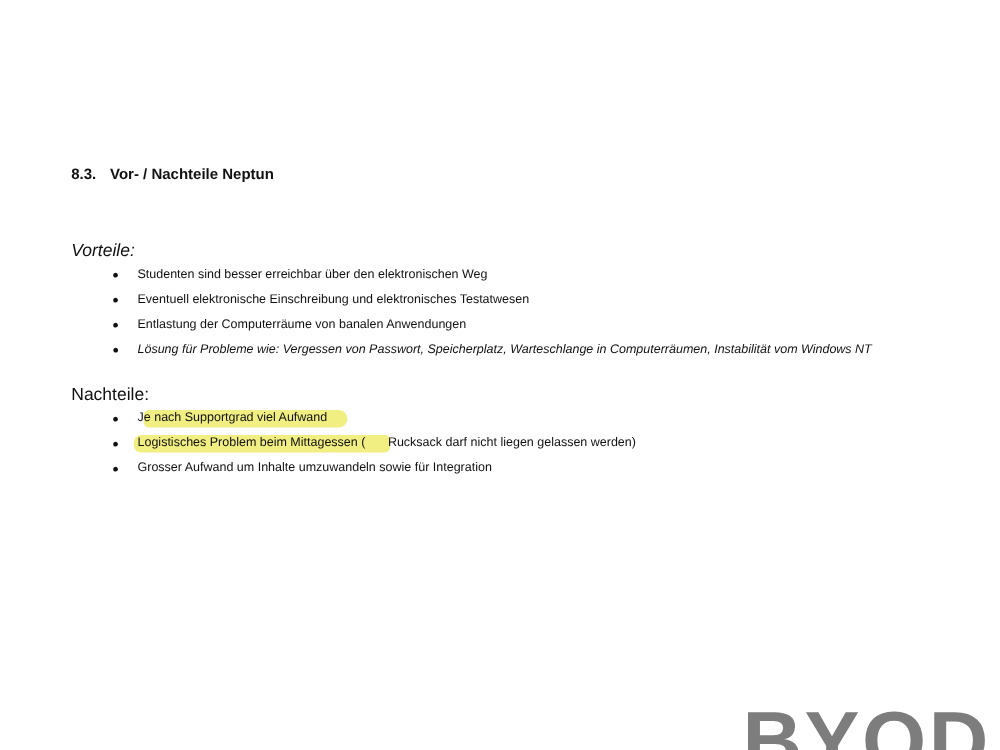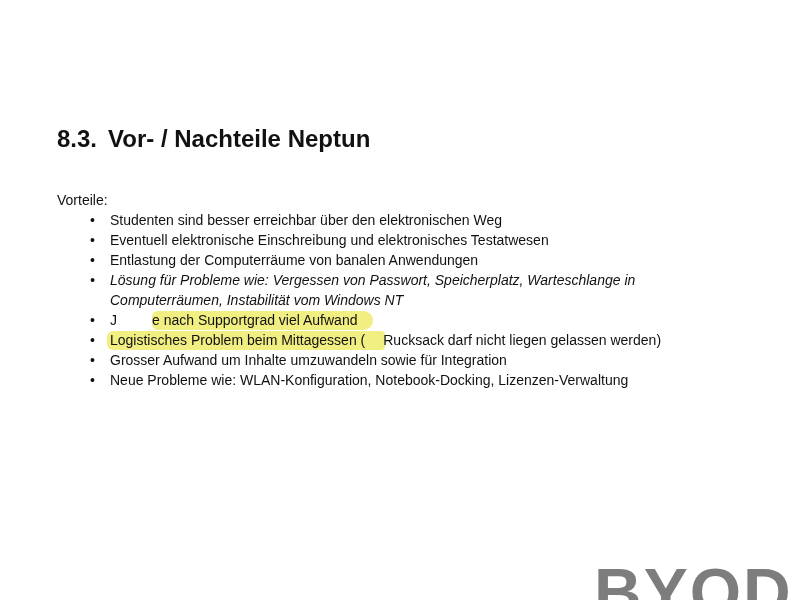--- a/index.html
+++ b/index.html
@@ -19,42 +19,42 @@
     background: #ffffff;
   }
   .content {
     position: absolute;
     left: 57px;
     top: 128px;
     width: 672px;
   }
   h1.section-heading {
     margin: 0;
-    font-size: 24px;
+    font-size: 12px;
     line-height: 22px;
     font-weight: bold;
     color: #111111;
     white-space: nowrap;
   }
   .section-number {
     display: inline-block;
     margin-right: 11px;
   }
   .list-label {
     margin: 0;
     font-size: 14px;
     line-height: 20px;
   }
-  .list-label.adv { margin-top: 40px; }
+  .list-label.adv { margin-top: 40px; font-style: italic; }
   .list-label.dis { margin-top: 15px; }
   ul.doc-list {
     list-style: none;
     margin: 0;
     padding: 0;
-    font-size: 14px;
+    font-size: 10px;
     line-height: 20px;
   }
   ul.doc-list li {
     position: relative;
     padding-left: 53px;
     white-space: nowrap;
   }
   ul.doc-list li.wrap {
     white-space: normal;
     font-style: italic;
@@ -71,21 +71,20 @@
   .hl {
     background: #f1ee82;
     border-radius: 5px;
     padding-top: 1px;
     padding-bottom: 2px;
   }
   .hl-sweep {
     padding-right: 16px;
     margin-right: -16px;
     border-radius: 6px 10px 10px 6px;
-    margin-left: 35px;
   }
   .hl-open {
     padding-left: 3px;
     margin-left: -3px;
     padding-right: 20px;
     margin-right: -2px;
     border-radius: 6px 4px 4px 6px;
   }
   .watermark {
     position: absolute;
@@ -109,24 +108,24 @@
 
     <p class="list-label adv">Vorteile:</p>
 
     <ul class="doc-list">
       <li><span>Studenten sind besser erreichbar über den elektronischen Weg</span></li>
       <li><span>Eventuell elektronische Einschreibung und elektronisches Testatwesen</span></li>
       <li><span>Entlastung der Computerräume von banalen Anwendungen</span></li>
       <li class="wrap"><span>Lösung für Probleme wie: Vergessen von Passwort, Speicherplatz, Warteschlange in Computerräumen, Instabilität vom Windows NT</span></li>
     </ul>
 
+    <p class="list-label dis">Nachteile:</p>
 
     <ul class="doc-list">
       <li><span>J</span><span class="hl hl-sweep">e nach Supportgrad viel Aufwand</span></li>
       <li><span class="hl hl-open">Logistisches Problem beim Mittagessen (</span><span>Rucksack darf nicht liegen gelassen werden)</span></li>
       <li><span>Grosser Aufwand um Inhalte umzuwandeln sowie für Integration</span></li>
-      <li><span>Neue Probleme wie: WLAN-Konfiguration, Notebook-Docking, Lizenzen-Verwaltung</span></li>
     </ul>
 
   </div>
 
   <div class="watermark">BYOD</div>
 </div>
 
 </body></html>

